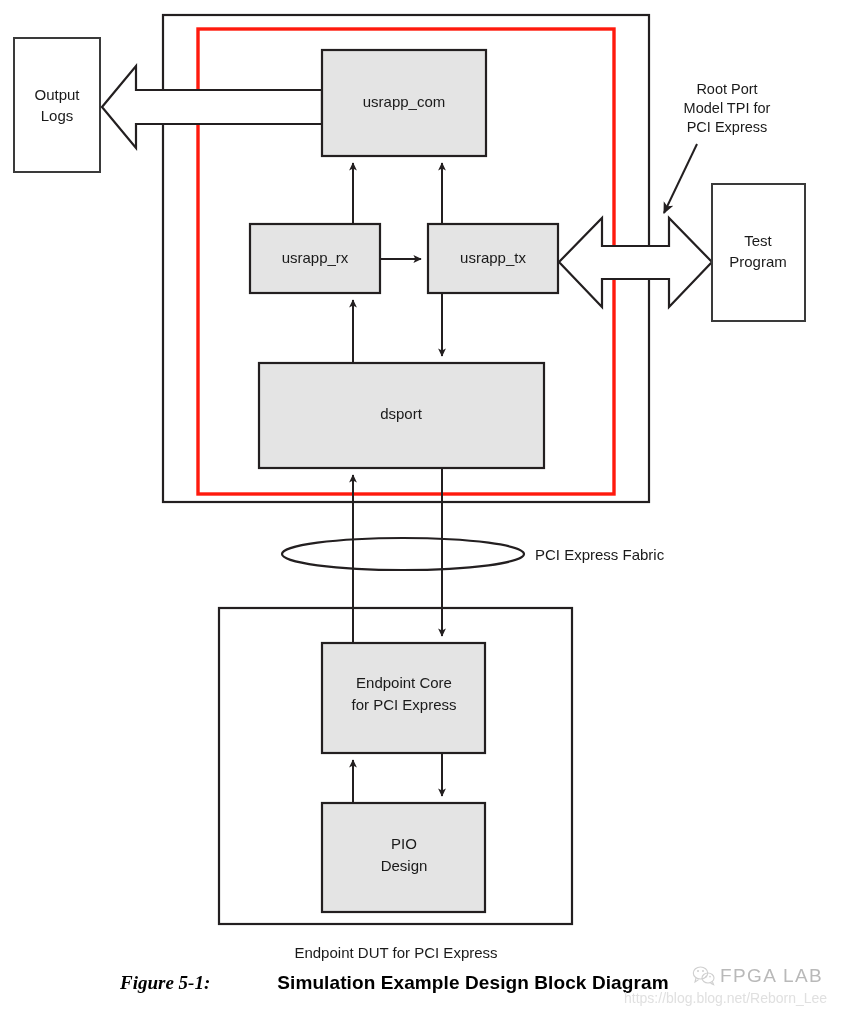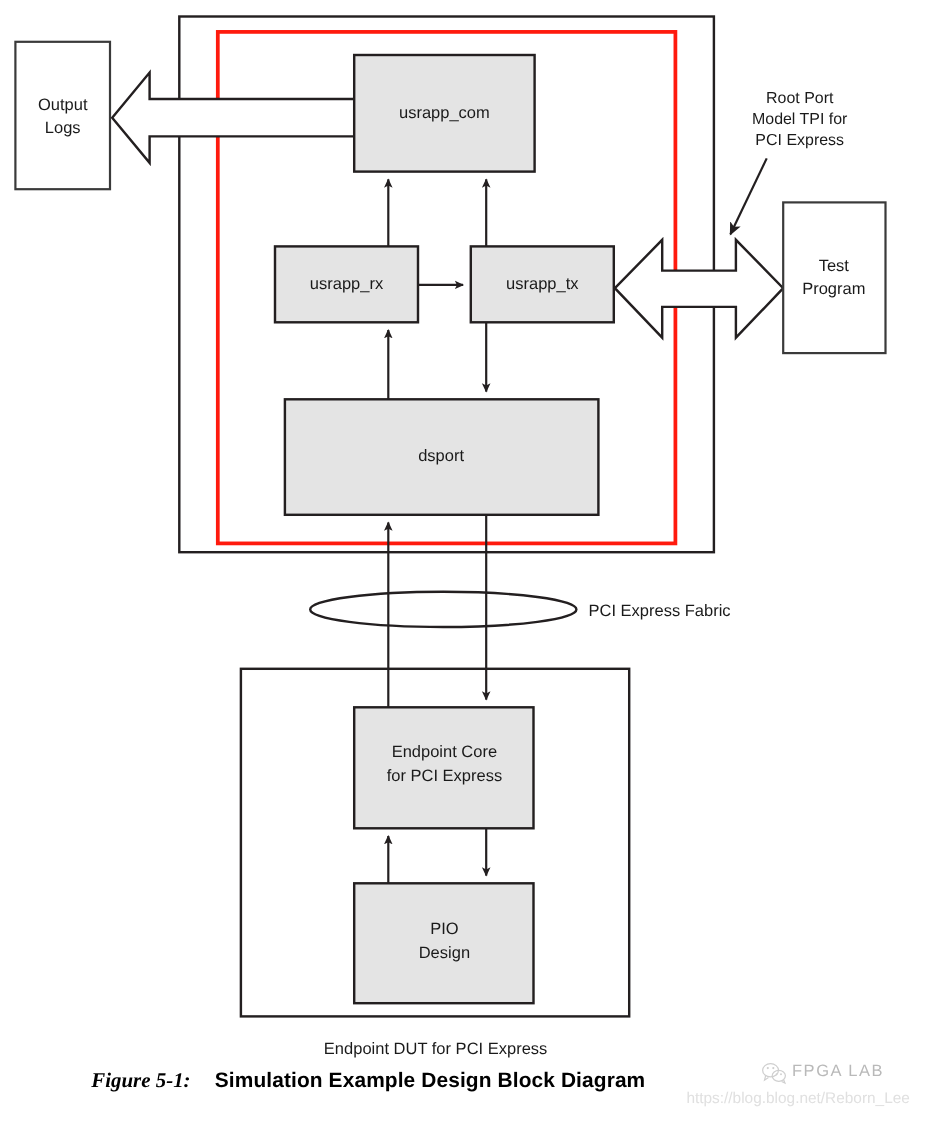--- a/index.html
+++ b/index.html
@@ -62,54 +62,55 @@
   }
   .caption-row {
     position: absolute;
     left: 0;
     top: 972px;
     width: 688px;
     height: 34px;
     display: flex;
     align-items: baseline;
     justify-content: flex-start;
-    padding-left: 83px;
+    padding-left: 120px;
     box-sizing: border-box;
   }
   .caption-num {
     font-family: "Liberation Serif", serif;
     font-style: italic;
     font-weight: 700;
     font-size: 19px;
     color: #000;
     margin-right: 22px;
     white-space: nowrap;
   }
   .caption-title {
     font-family: "Liberation Sans", sans-serif;
     font-weight: 700;
     font-size: 19px;
     letter-spacing: 0.1px;
     color: #000;
     white-space: nowrap;
+    margin-left: 45px;
   }
   .watermark {
     position: absolute;
     left: 690px;
     top: 963px;
     width: 154px;
     height: 58px;
     pointer-events: none;
   }
   .wm-brand {
     position: absolute;
     left: 30px;
     top: 2px;
     font-family: "Liberation Sans", sans-serif;
-    font-size: 15px;
+    font-size: 19px;
     letter-spacing: 1.4px;
     color: #b9b9b9;
     white-space: nowrap;
   }
   .wm-url {
     position: absolute;
     left: -66px;
     top: 27px;
     font-family: "Liberation Sans", sans-serif;
     font-size: 14px;

